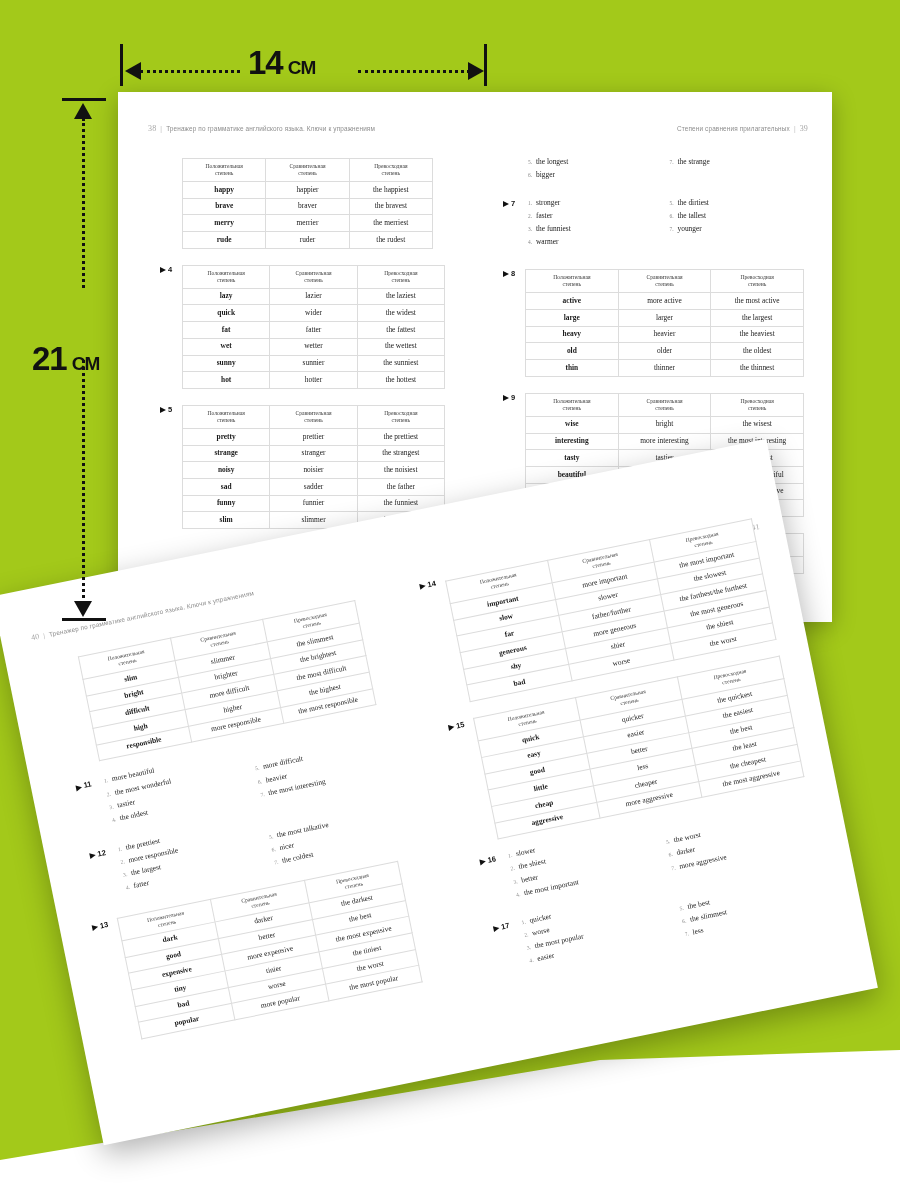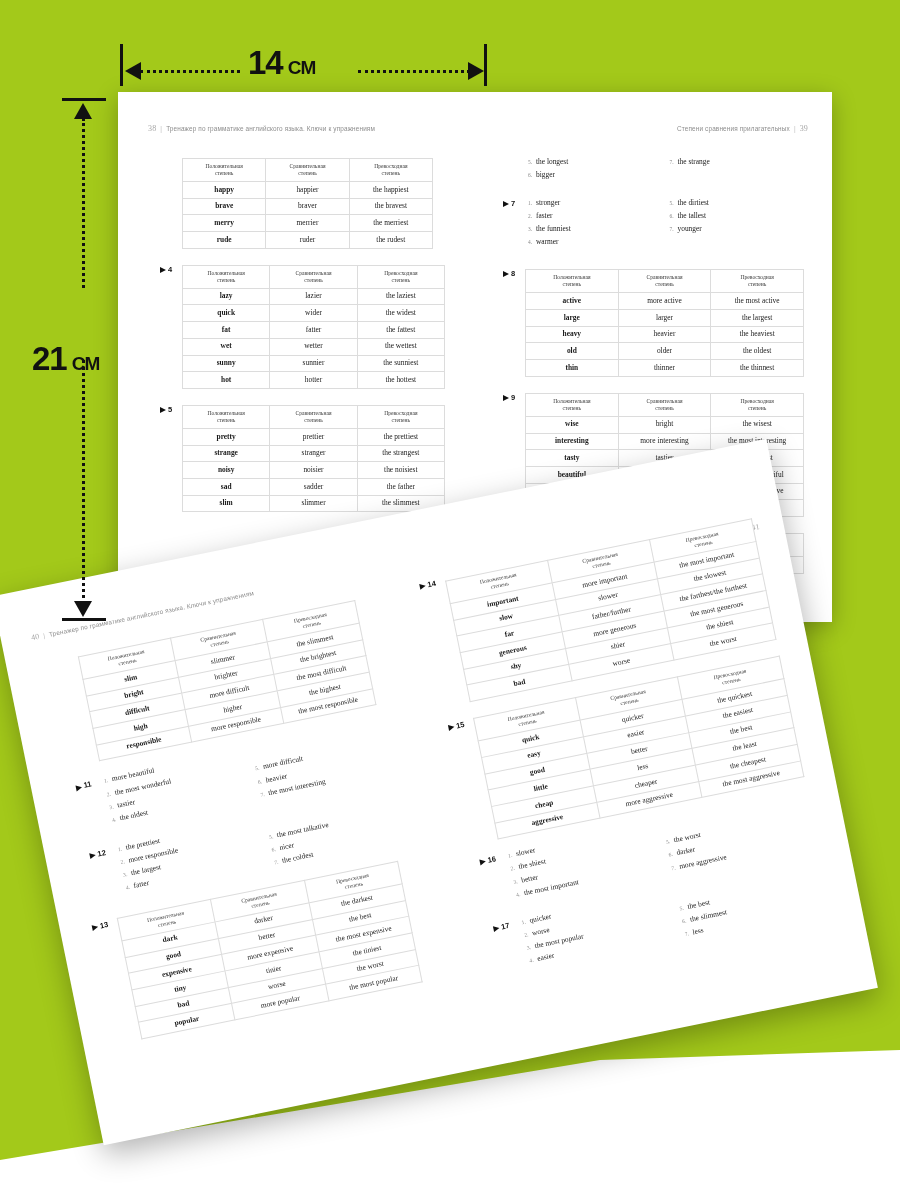--- a/index.html
+++ b/index.html
@@ -254,20 +254,25 @@
                 <td class="pos">noisy</td>
                 <td>noisier</td>
                 <td>the noisiest</td>
               </tr>
               <tr>
                 <td class="pos">sad</td>
                 <td>sadder</td>
                 <td>the father</td>
               </tr>
               <tr>
+                <td class="pos">funny</td>
+                <td>funnier</td>
+                <td>the funniest</td>
+              </tr>
+              <tr>
                 <td class="pos">slim</td>
                 <td>slimmer</td>
                 <td>the slimmest</td>
               </tr>
             </tbody>
         </table>
       </div>
     </div>
 
     <div class="leaf">

